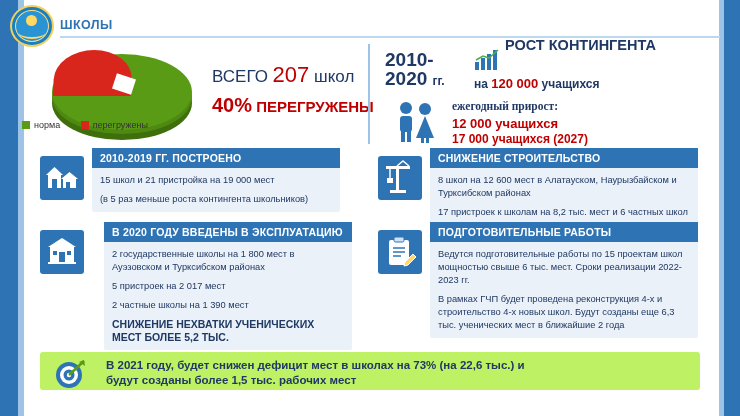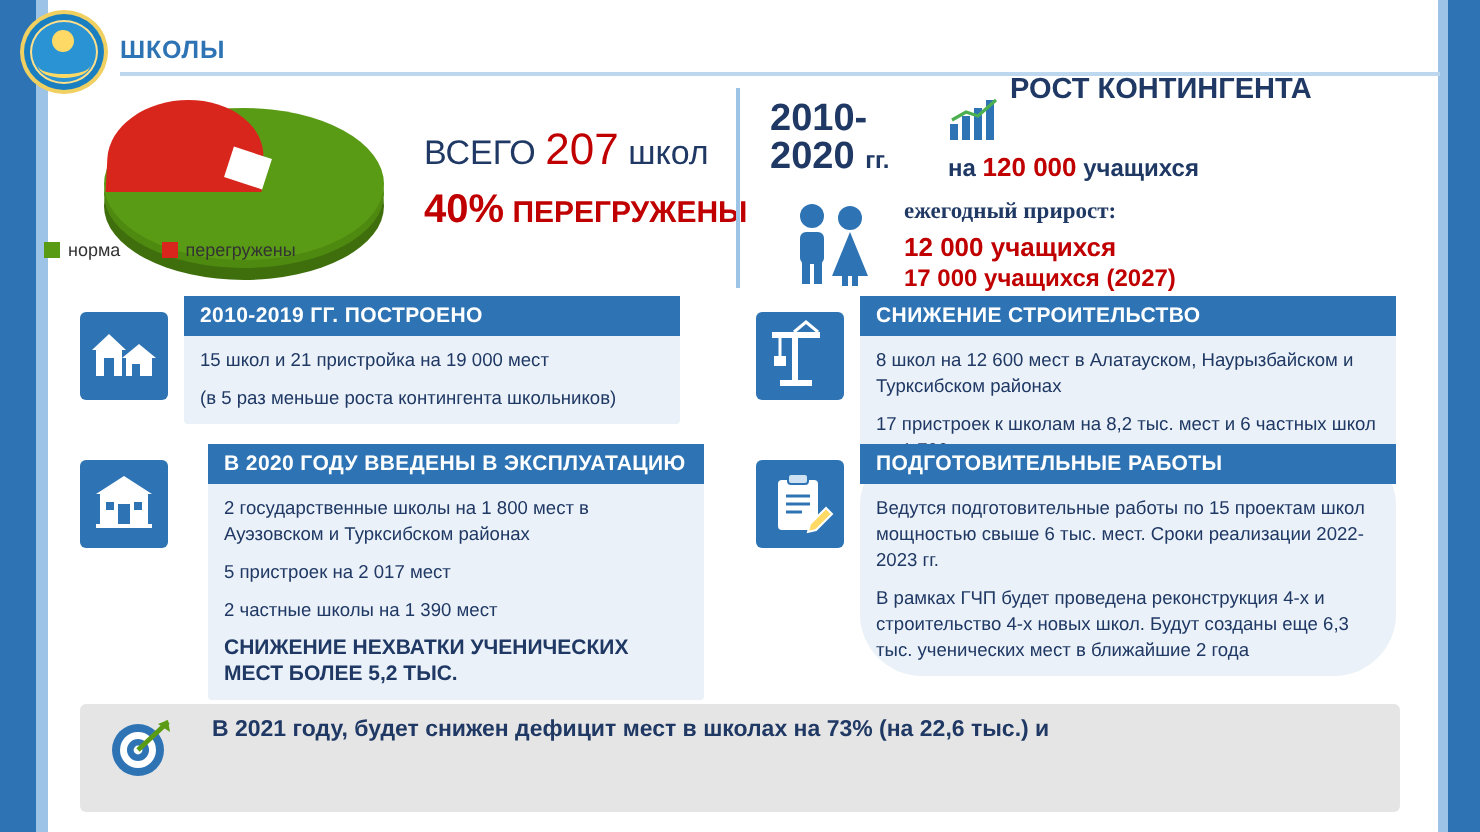--- a/index.html
+++ b/index.html
@@ -141,26 +141,26 @@
     font-size:10.5px;font-weight:bold;color:#1f3864;line-height:13px;
   }
 
   #card1{left:40px;top:148px;width:300px;}
   #card1 .panel{width:248px;}
   #card2{left:378px;top:148px;width:320px;}
   #card2 .panel{width:268px;}
   #card3{left:40px;top:222px;width:300px;}
   #card3 .panel{width:248px;margin-left:12px;}
   #card4{left:378px;top:222px;width:320px;}
-  #card4 .panel{width:268px;border-radius:31px;}
+  #card4 .panel{width:268px;}
 
   
   .banner{
-    position:absolute;left:40px;top:352px;width:660px;height:54px;
-    background:#e5e5e5;border-radius:3px;
+    position:absolute;left:40px;top:352px;width:660px;height:38px;
+    background:#bef264;border-radius:3px;
   }
   .banner .txt{
     position:absolute;left:66px;top:6px;width:580px;
     font-size:11.5px;font-weight:bold;color:#1f3864;line-height:15px;
   }
   .banner .target{
     position:absolute;left:14px;top:6px;width:32px;height:32px;
   }
   .pagenum{
     position:absolute;right:26px;bottom:4px;font-size:9px;color:#ffffff;
@@ -346,16 +346,17 @@
       <circle cx="15" cy="17" r="13" fill="#2e74b5"></circle>
       <circle cx="15" cy="17" r="9" fill="#ffffff"></circle>
       <circle cx="15" cy="17" r="5.5" fill="#2e74b5"></circle>
       <circle cx="15" cy="17" r="2.2" fill="#ffffff"></circle>
       <line x1="15" y1="17" x2="30" y2="3" stroke="#5a9b16" stroke-width="2.4"></line>
       <polygon points="30,2 31,8 25,4" fill="#5a9b16"></polygon>
     </svg>
   </div>
   <div class="txt">
     <div>В 2021 году, будет снижен дефицит мест в школах на 73% (на 22,6 тыс.) и</div>
+    <div>будут созданы более 1,5 тыс. рабочих мест</div>
   </div>
 </div>
 
 <div class="pagenum">13</div>
 
 </body></html>

